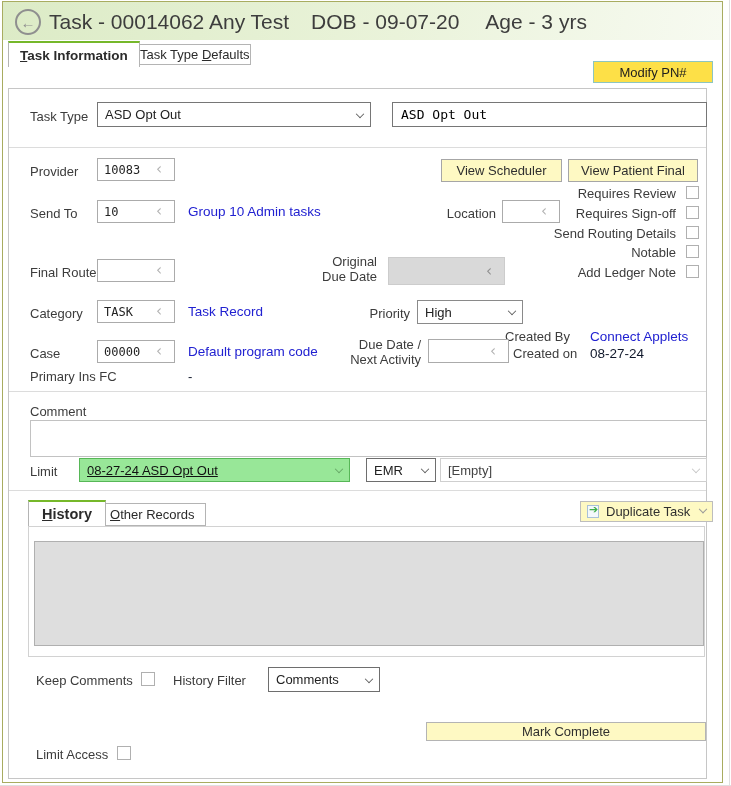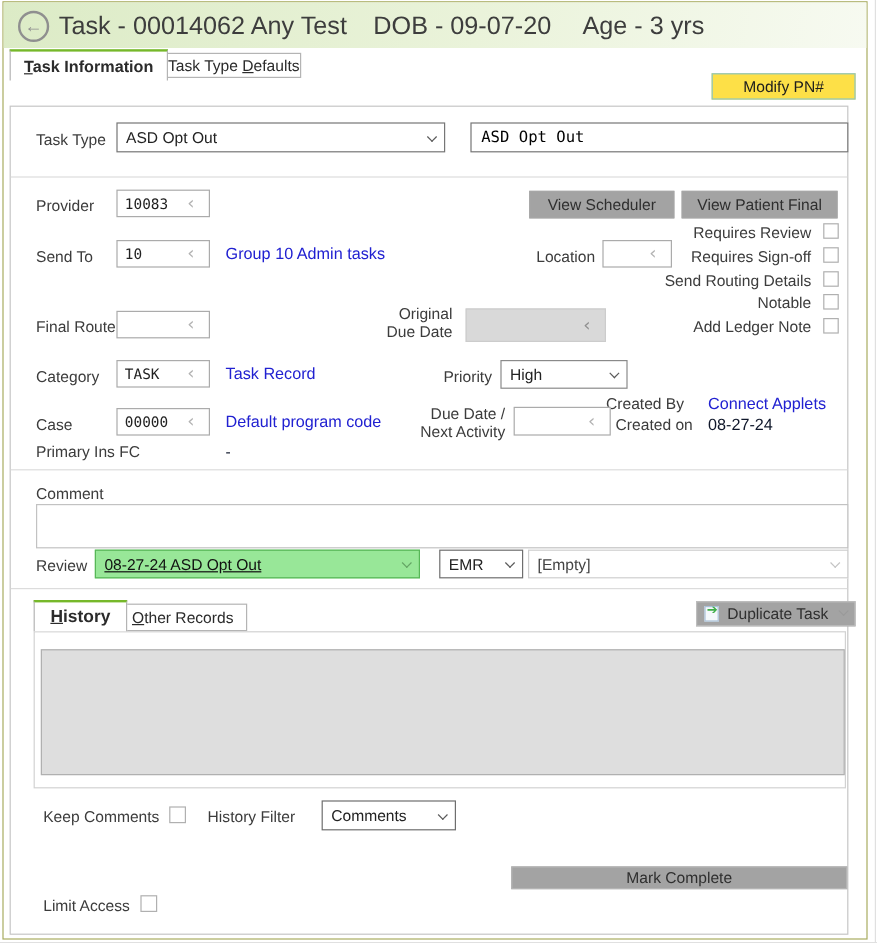--- a/index.html
+++ b/index.html
@@ -24,21 +24,21 @@
   .title .seg3 { margin-left:26px; }
 
   
   .tab { position:absolute; display:flex; align-items:center; background:#fff; border:1px solid #b4b4b4; color:#2b2b2b; }
   .tab.active { border-top:2px solid #76b82a; border-bottom:none; font-weight:bold; z-index:3; }
   .u { text-decoration:underline; }
   .tab-info { left:8px; top:41px; height:24px; padding:12px 11px; font-size:13.5px; }
   .tab-defaults { left:139px; top:44px; height:21px; padding:0 0; font-size:13px; }
 
   
-  .btn { position:absolute; background:#a3a3a3; border:1px solid #a6a6a6; color:#2f2f2f; font-size:13px;
+  .btn { position:absolute; background:#fef9c3; border:1px solid #a6a6a6; color:#2f2f2f; font-size:13px;
          display:flex; align-items:center; justify-content:center; cursor:pointer; }
   .lbl { position:absolute; font-size:13px; color:#3c3c3c; white-space:nowrap; }
   .rlbl { position:absolute; font-size:13px; color:#3c3c3c; white-space:nowrap; text-align:right; }
   .link { position:absolute; font-size:13px; color:#2121d1; white-space:nowrap; cursor:pointer; }
   .blue { color:#0f172a; }
   .mono { font-family:"DejaVu Sans Mono", monospace; font-size:12px; }
 
   .panel { position:absolute; left:8px; top:88px; width:699px; height:691px; border:1px solid #c6c6c6; background:#fff; }
   .hr { position:absolute; height:1px; background:#dcdcdc; }
 
@@ -200,21 +200,21 @@
   <div class="lbl blue" style="left:590px; top:346px; font-size:13.5px;">08-27-24</div>
 
   <div class="lbl" style="left:30px; top:369px;">Primary Ins FC</div>
   <div class="lbl blue" style="left:188px; top:369px;">-</div>
 
   <div class="hr" style="left:9px; top:391px; width:697px;"></div>
 
   <div class="lbl" style="left:30px; top:404px;">Comment</div>
   <textarea class="comment-box" style=""></textarea>
 
-  <div class="lbl" style="left:30px; top:464px;">Review</div>
+  <div class="lbl" style="left:30px; top:464px;">Limit</div>
   <div class="combo src" style="left:79px; top:458px; width:271px; height:24px;">
     <span class="val">08-27-24 ASD Opt Out</span>
     <span class="chev"></span>
   </div>
   <div class="combo darkb" style="left:366px; top:458px; width:70px; height:24px;">
     <span class="val">EMR</span>
     <span class="chev"></span>
   </div>
   <div class="combo lightb" style="left:440px; top:458px; width:267px; height:24px;">
     <span class="val" style="color:#444;">[Empty]</span>

